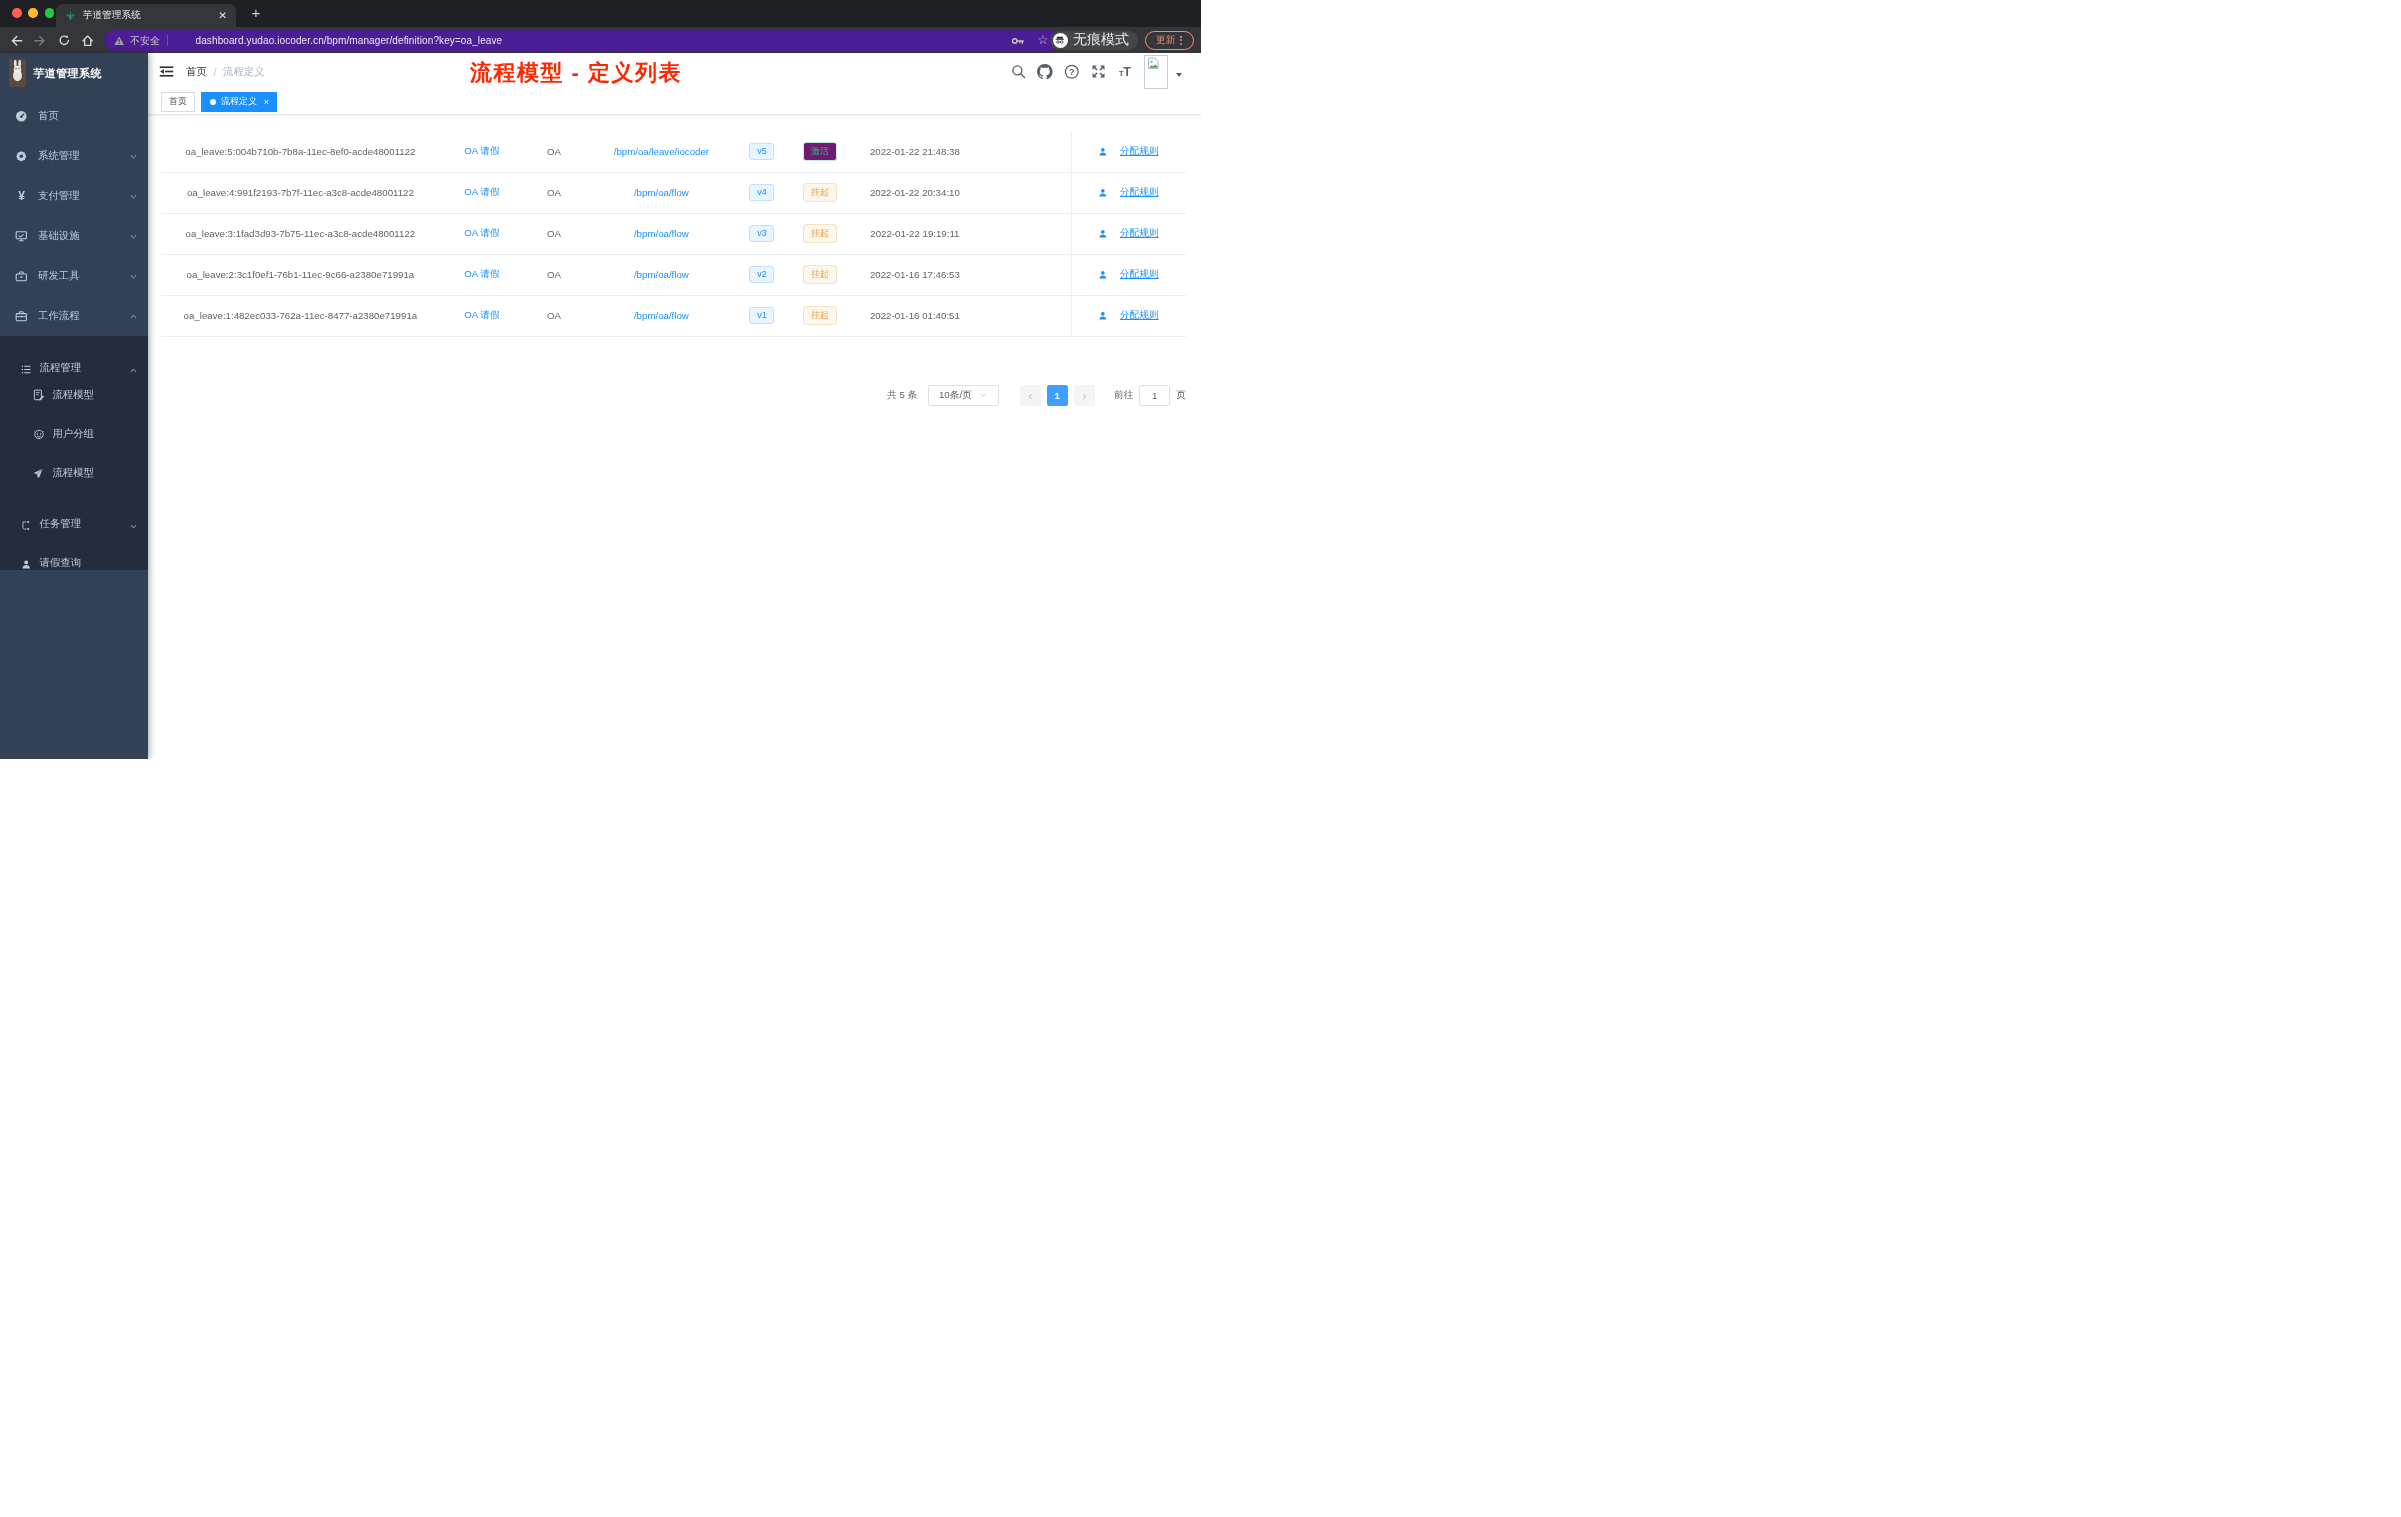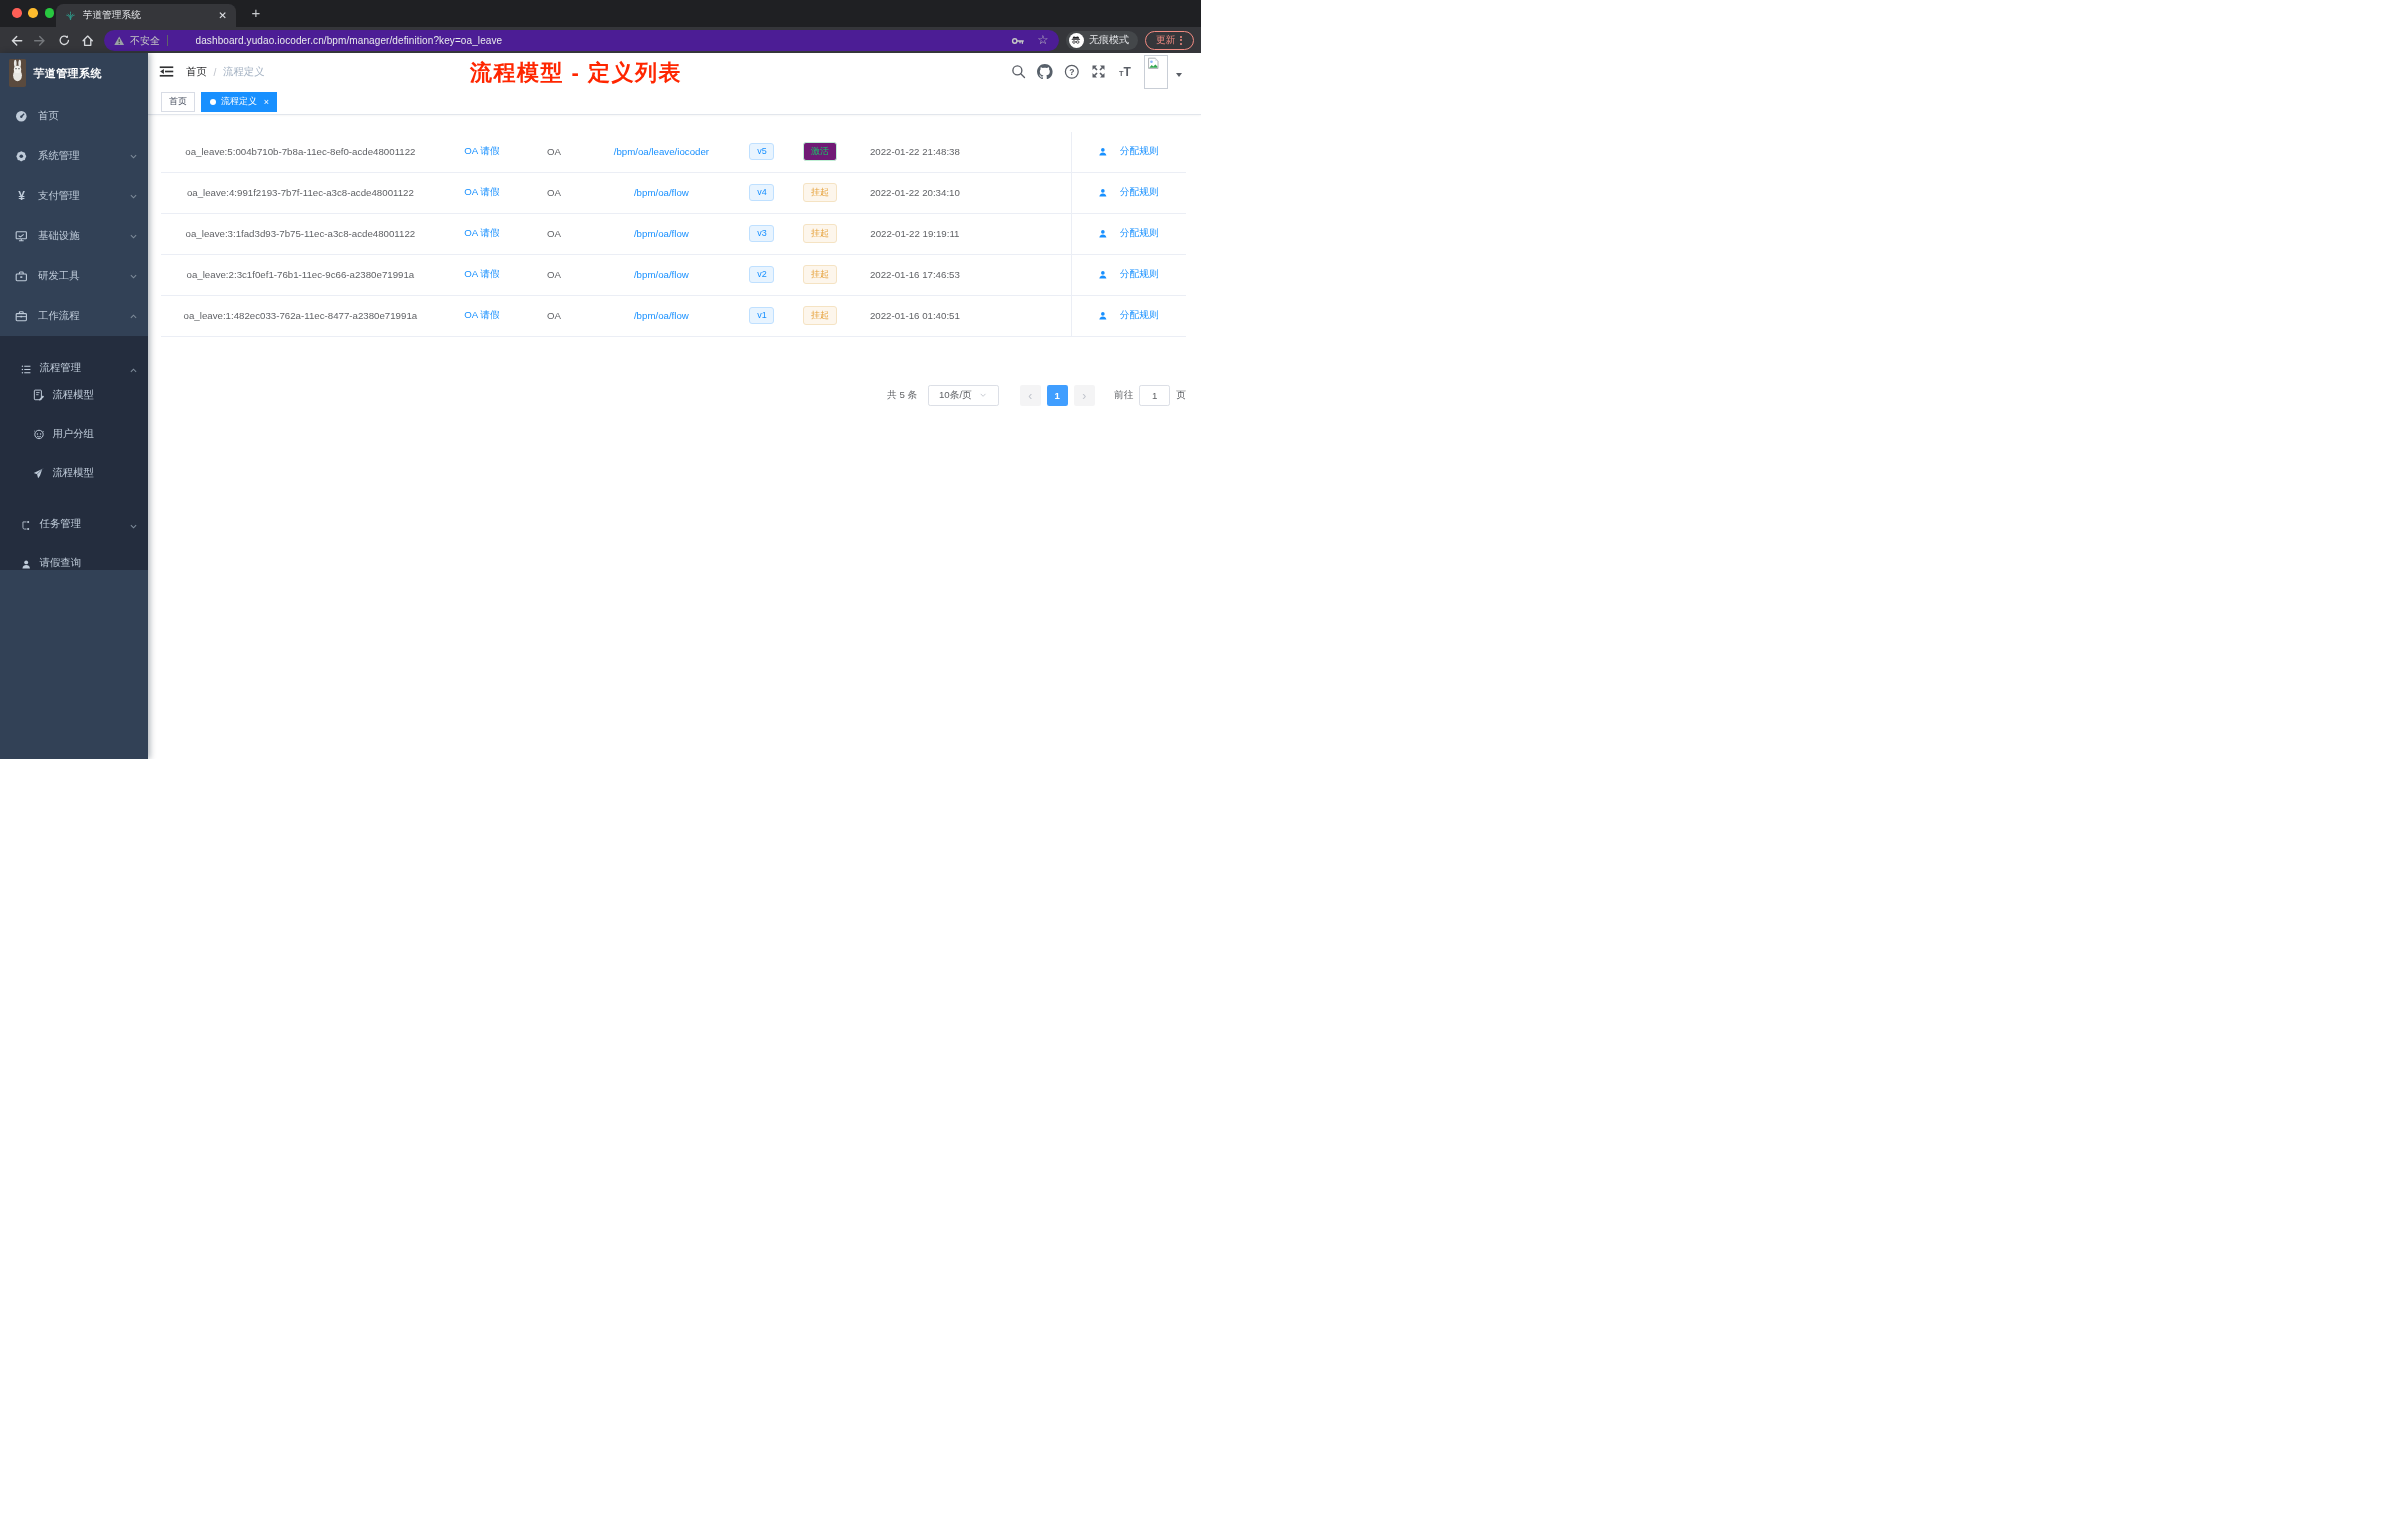--- a/index.html
+++ b/index.html
@@ -21,21 +21,21 @@
   .toolbar { position:absolute; top:27px; left:0; right:0; height:26px; background:#35363a; }
   .nav-ic { position:absolute; top:4.5px; width:18px; height:18px; display:flex; align-items:center; justify-content:center; }
   .omnibox { position:absolute; left:104px; top:3px; width:955px; height:21px; background:#4c1d95;
              border-radius:10.4px; display:flex; align-items:center; padding:0 10.4px; font-size:10px; }
   .sec-label { color:#c4c7c5; margin:0 6px 0 5.2px; }
   .om-sep { width:0.7px; height:11px; background:#5f6368; margin:0 7.4px 0 1.5px; }
   .url-text { color:#e8eaed; letter-spacing:0.1px; white-space:nowrap; overflow:hidden; flex:1;margin-left:20px; }
   .om-right { display:flex; align-items:center; gap:12px; margin-left:9px; }
   .star { color:#c4c7c5; font-size:12.6px; line-height:1; }
   .incog-chip { position:absolute; right:63px; top:3.7px; height:19.3px; border-radius:9.7px; background:#44474a;
-                display:flex; align-items:center; gap:5.2px; padding:0 9px 0 3px; color:#e8eaed; font-size:10px; }
+                display:flex; align-items:center; gap:5.2px; padding:0 9px 0 3px; color:#e8eaed; font-size:14px; }
   .incog-circle { width:15px; height:15px; border-radius:50%; background:#fff; display:flex; align-items:center; justify-content:center; }
   .update-pill { position:absolute; right:7.4px; top:3.7px; height:19.3px; min-width:49px; border-radius:9.7px;
                  border:1.1px solid #f28b82; color:#f28b82; display:flex; align-items:center; justify-content:center;
                  gap:5.2px; padding:0 6.7px; font-size:9.7px; }
   .dots3 { display:flex; flex-direction:column; gap:1.9px; }
   .dots3 i { width:1.9px; height:1.9px; border-radius:50%; background:#f28b82; display:block; }
 
   
   .sidebar { position:absolute; top:53px; left:0; width:148px; bottom:0; background:#324156;
              box-shadow:1.5px 0 6px rgba(0,21,41,.32); z-index:4; }
@@ -90,21 +90,21 @@
   .c { display:flex; align-items:center; justify-content:center; text-align:center; height:100%; }
   .c1 { width:278px; } .c2 { width:85px; } .c3 { width:59px; } .c4 { width:156px; }
   .c5 { width:45px; } .c6 { width:71px; } .c7 { width:119px; } .c8 { width:97px; }
   .c9 { width:113px; border-left:0.7px solid #ebeef5; }
   .link { color:#1890ff; cursor:pointer; }
   .vtag { display:inline-block; padding:3px 6.7px; font-size:9px; line-height:1; border-radius:3px;
           color:#1890ff; background:#e8f4ff; border:0.7px solid #bfe0ff; }
   .stag { display:inline-block; padding:3.7px 7.4px; font-size:9px; line-height:1; border-radius:3px; }
   .stag.success { color:#13ce66; background:#701a75; border:0.7px solid #c0f0d5;font-family:Liberation Serif, serif; }
   .stag.warning { color:#e6a23c; background:#fdf6ec; border:0.7px solid #f5e3c3; }
-  .act { display:flex; align-items:center; gap:12px; color:#1890ff; }
+  .act { display:flex; align-items:center; gap:12px; color:#1890ff;text-decoration:underline; }
 
   
   .pager { position:absolute; right:15px; top:269px; display:flex; align-items:center; height:21px;
            font-size:9.7px; color:#606266; }
   .pg-total { margin-right:10.4px; }
   .pg-size { width:71px; height:21px; border:0.7px solid #dcdfe6; border-radius:2.2px; display:flex;
              align-items:center; justify-content:center; gap:7.4px; color:#606266; font-size:9.7px; margin-right:18px; }
   .pg-btn { width:21px; height:21px; background:#f4f4f5; border-radius:2.2px; display:flex; align-items:center;
             justify-content:center; color:#c0c4cc; font-size:12px; margin:0 3px; }
   .pg-page { width:21px; height:21px; background:#409eff; border-radius:2.2px; color:#fff; display:flex;

